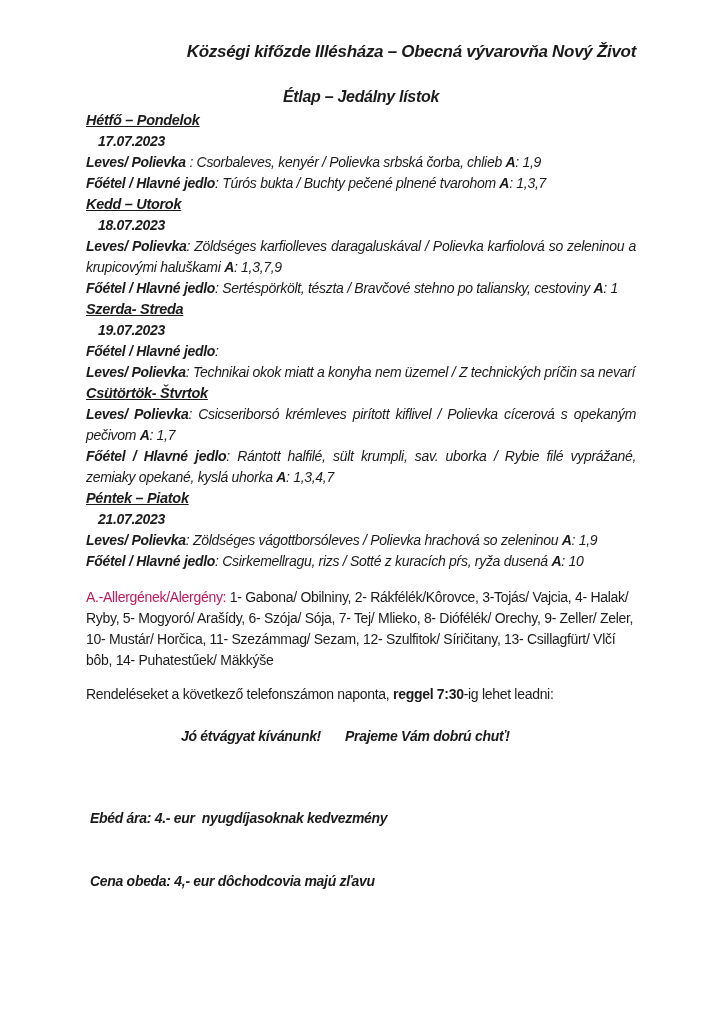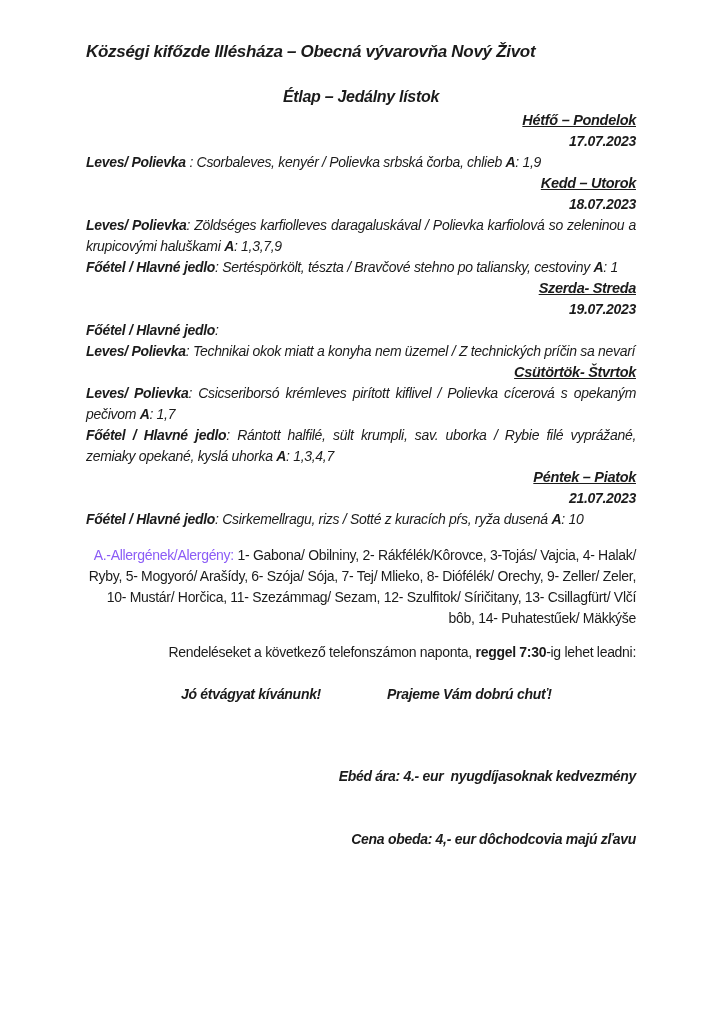--- a/index.html
+++ b/index.html
@@ -7,69 +7,70 @@
     position:relative;
     width:724px; height:1024px;
     box-sizing:border-box;
     background:#ffffff;
     padding:40px 88px 0 86px;
     font-family:"Liberation Sans", sans-serif;
     font-size:14px; line-height:21px;
     letter-spacing:-0.3px;
     color:#1b1b1b;
   }
-  p,h1,h2,h3 { margin:0; padding:0;text-align:right; }
+  p,h1,h2,h3 { margin:0; padding:0; }
   .doc-title {
-    text-align:left; font-style:italic; font-weight:bold;
+    text-align:right; font-style:italic; font-weight:bold;
     font-size:17px; line-height:24px; margin-bottom:22px;
   }
   .doc-subtitle {
     text-align:center; font-style:italic; font-weight:bold;
     font-size:16px; line-height:21px;
   }
   .day { font-style:italic; }
   .day:first-of-type { margin-top:3px; }
   .day-heading {
     font-size:14.5px; font-weight:bold; text-decoration:underline;
   }
   .date-line { padding-left:12px; font-weight:bold; }
   .dish { text-align:justify; }
   .lbl { font-weight:bold; }
   .a-code { font-weight:bold; }
   .allergens { margin-top:15px; font-style:normal; }
-  .allergens .red { color:#8b5cf6; }
+  .allergens .red { color:#be185d; }
   .ordering { margin-top:13px; font-style:normal; }
   .ordering .b { font-weight:bold; }
   .phone {
     font-weight:bold; font-size:16px; letter-spacing:0;
     margin-left:48px; white-space:nowrap;
   }
   .closing {
     margin-top:21px; padding-left:95px;
     font-style:italic; font-weight:bold;
   }
-  .closing .sk { margin-left:66px; }
+  .closing .sk { margin-left:24px; }
   .prices {
     margin-top:19px; padding-left:4px;
     font-style:italic; font-weight:bold;
     white-space:pre-wrap;
   }
 </style>
 </head>
 <body>
 
 <div class="page">
 
   <h1 class="doc-title">Községi kifőzde Illésháza – Obecná vývarovňa Nový Život</h1>
   <h2 class="doc-subtitle">Étlap – Jedálny lístok</h2>
 
   <section class="day">
     <h3 class="day-heading">Hétfő – Pondelok</h3>
     <p class="date-line">17.07.2023</p>
     <p class="dish"><b class="lbl">Leves/ Polievka</b><span> : </span><span>Csorbaleves, kenyér / Polievka srbská čorba, chlieb </span><b class="a-code">A</b><span>: 1,9</span></p>
+    <p class="dish"><b class="lbl">Főétel / Hlavné jedlo</b><span>: </span><span>Túrós bukta / Buchty pečené plnené tvarohom </span><b class="a-code">A</b><span>: 1,3,7</span></p>
   </section>
 
   <section class="day">
     <h3 class="day-heading">Kedd – Utorok</h3>
     <p class="date-line">18.07.2023</p>
     <p class="dish"><b class="lbl">Leves/ Polievka</b><span>: </span><span>Zöldséges karfiolleves daragaluskával / Polievka karfiolová so zeleninou a krupicovými haluškami </span><b class="a-code">A</b><span>: 1,3,7,9</span></p>
     <p class="dish"><b class="lbl">Főétel / Hlavné jedlo</b><span>: </span><span>Sertéspörkölt, tészta / Bravčové stehno po taliansky, cestoviny </span><b class="a-code">A</b><span>: 1</span></p>
   </section>
 
   <section class="day">
@@ -81,20 +82,21 @@
 
   <section class="day">
     <h3 class="day-heading">Csütörtök- Štvrtok</h3>
     <p class="dish"><b class="lbl">Leves/ Polievka</b><span>: </span><span>Csicseriborsó krémleves pirított kiflivel / Polievka cícerová s opekaným pečivom </span><b class="a-code">A</b><span>: 1,7</span></p>
     <p class="dish"><b class="lbl">Főétel / Hlavné jedlo</b><span>: </span><span>Rántott halfilé, sült krumpli, sav. uborka / Rybie filé vyprážané, zemiaky opekané, kyslá uhorka </span><b class="a-code">A</b><span>: 1,3,4,7</span></p>
   </section>
 
   <section class="day">
     <h3 class="day-heading">Péntek – Piatok</h3>
     <p class="date-line">21.07.2023</p>
+    <p class="dish"><b class="lbl">Leves/ Polievka</b><span>: </span><span>Zöldséges vágottborsóleves / Polievka hrachová so zeleninou </span><b class="a-code">A</b><span>: 1,9</span></p>
     <p class="dish"><b class="lbl">Főétel / Hlavné jedlo</b><span>: </span><span>Csirkemellragu, rizs / Sotté z kuracích pŕs, ryža dusená  </span><b class="a-code">A</b><span>: 10</span></p>
   </section>
 
   <section class="allergens">
     <p><span class="red">A.-Allergének/Alergény:</span><span> 1- Gabona/ Obilniny, 2- Rákfélék/Kôrovce, 3-Tojás/ Vajcia, 4- Halak/ Ryby, 5- Mogyoró/ Arašídy, 6- Szója/ Sója, 7- Tej/ Mlieko, 8- Diófélék/ Orechy, 9- Zeller/ Zeler, 10- Mustár/ Horčica, 11- Szezámmag/ Sezam, 12- Szulfitok/ Síričitany, 13- Csillagfürt/ Vlčí bôb, 14- Puhatestűek/ Mäkkýše</span></p>
   </section>
 
   <section class="ordering">
     <p><span>Rendeléseket a következő telefonszámon naponta, </span><span class="b">reggel 7:30</span><span>-ig lehet leadni:</span></p>
   </section>

